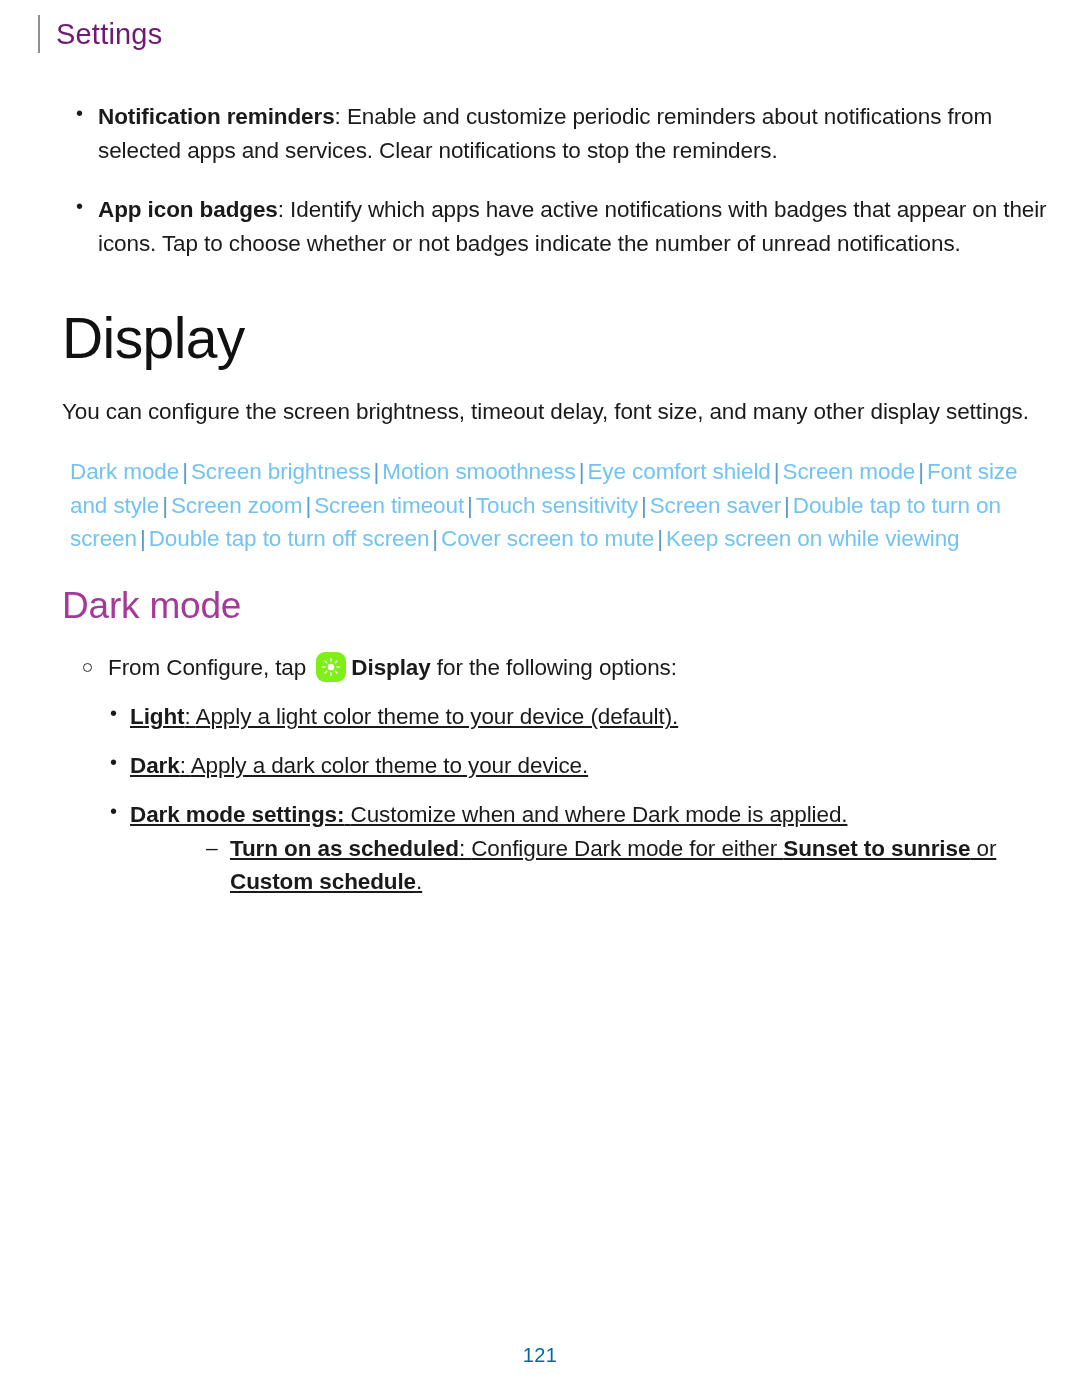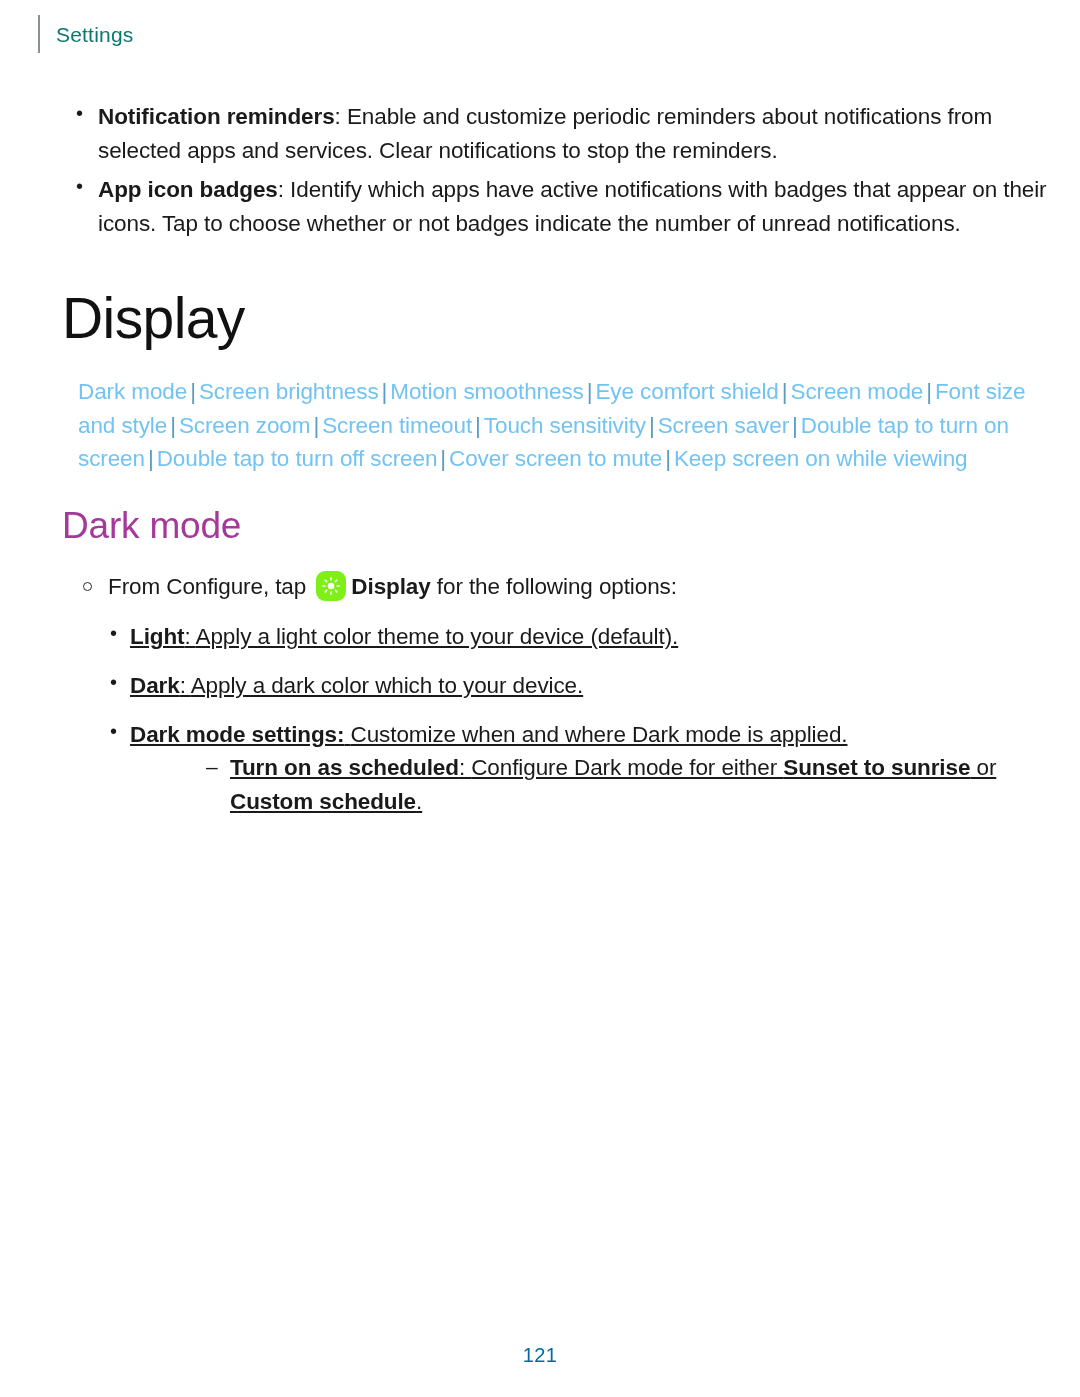--- a/index.html
+++ b/index.html
@@ -26,23 +26,23 @@
     align-items: center;
     height: 40px;
   }
   .header-rule {
     width: 2px;
     height: 38px;
     background: #8a9196;
     margin-right: 16px;
   }
   .header-title {
-    font-size: 21px;
+    font-size: 29px;
     font-weight: 300;
-    color: #0f766e;
+    color: #701a75;
     letter-spacing: 0.2px;
     line-height: 1;
   }
 
   
   .content {
     position: absolute;
     top: 100px;
     left: 62px;
     width: 986px;
@@ -50,21 +50,21 @@
 
   
   ul.lvl1, ul.lvl2, ul.lvl3 {
     list-style: none;
     margin: 0;
     padding: 0;
   }
   ul.lvl1 > li {
     position: relative;
     padding-left: 36px;
-    margin-bottom: 4px;
+    margin-bottom: 24px;
     font-size: 22.5px;
     line-height: 1.53;
     letter-spacing: -0.1px;
   }
   ul.lvl1 > li:last-child { margin-bottom: 0; }
   ul.lvl1 > li::before {
     content: "\2022";
     position: absolute;
     left: 14px;
     top: -2px;
@@ -152,21 +152,21 @@
     letter-spacing: -0.1px;
     margin: 0 0 26px 0;
     color: #1a1a1a;
   }
 
   
   .link-list {
     font-size: 22.5px;
     line-height: 1.49;
     letter-spacing: -0.1px;
-    margin: 0 0 30px 16px;
+    margin: 0 0 30px 8px;
   }
   .link-list a {
     color: #72c3f2;
     text-decoration: none;
   }
   .link-sep {
     color: #5a9cc4;
     padding: 0 3px;
   }
 
@@ -224,20 +224,21 @@
     <li>
       <b>Notification reminders</b><span>: </span><span>Enable and customize periodic reminders about notifications from selected apps and services. Clear notifications to stop the reminders.</span>
     </li>
     <li>
       <b>App icon badges</b><span>: </span><span>Identify which apps have active notifications with badges that appear on their icons. Tap to choose whether or not badges indicate the number of unread notifications.</span>
     </li>
   </ul>
 
   <h1 class="section-heading">Display</h1>
 
+  <p class="body-para">You can configure the screen brightness, timeout delay, font size, and many other display settings.</p>
 
   <div class="link-list"><a href="#">Dark mode</a><span class="link-sep">|</span><a href="#">Screen brightness</a><span class="link-sep">|</span><a href="#">Motion smoothness</a><span class="link-sep">|</span><a href="#">Eye comfort shield</a><span class="link-sep">|</span><a href="#">Screen mode</a><span class="link-sep">|</span><a href="#">Font size and style</a><span class="link-sep">|</span><a href="#">Screen zoom</a><span class="link-sep">|</span><a href="#">Screen timeout</a><span class="link-sep">|</span><a href="#">Touch sensitivity</a><span class="link-sep">|</span><a href="#">Screen saver</a><span class="link-sep">|</span><a href="#">Double tap to turn on screen</a><span class="link-sep">|</span><a href="#">Double tap to turn off screen</a><span class="link-sep">|</span><a href="#">Cover screen to mute</a><span class="link-sep">|</span><a href="#">Keep screen on while viewing</a></div>
 
   <h2 class="sub-heading">Dark mode</h2>
 
 
   <div class="circle-item">
     <span>From Configure, tap </span><span class="app-icon"><svg width="19" height="19" viewBox="0 0 24 24" aria-hidden="true">
           <circle cx="12" cy="12" r="4.1" fill="#ffffff"></circle>
           <g stroke="#ffffff" stroke-width="1.9" stroke-linecap="round">
@@ -251,21 +252,21 @@
             <line x1="17.5" y1="6.5" x2="19.4" y2="4.6"></line>
           </g>
         </svg></span><b>Display</b><span> for the following options:</span>
   </div>
 
   <ul class="lvl2">
     <li>
       <b>Light</b><span>: </span><span>Apply a light color theme to your device (default).</span>
     </li>
     <li>
-      <b>Dark</b><span>: </span><span>Apply a dark color which to your device.</span>
+      <b>Dark</b><span>: </span><span>Apply a dark color theme to your device.</span>
     </li>
     <li>
       <b>Dark mode settings:</b><span> </span><span>Customize when and where Dark mode is applied.</span>
       <ul class="lvl3">
         <li>
           <b>Turn on as scheduled</b><span>: </span><span>Configure Dark mode for either </span><b>Sunset to sunrise</b><span> or </span><b>Custom schedule</b><span>.</span>
         </li>
       </ul>
     </li>
   </ul>

